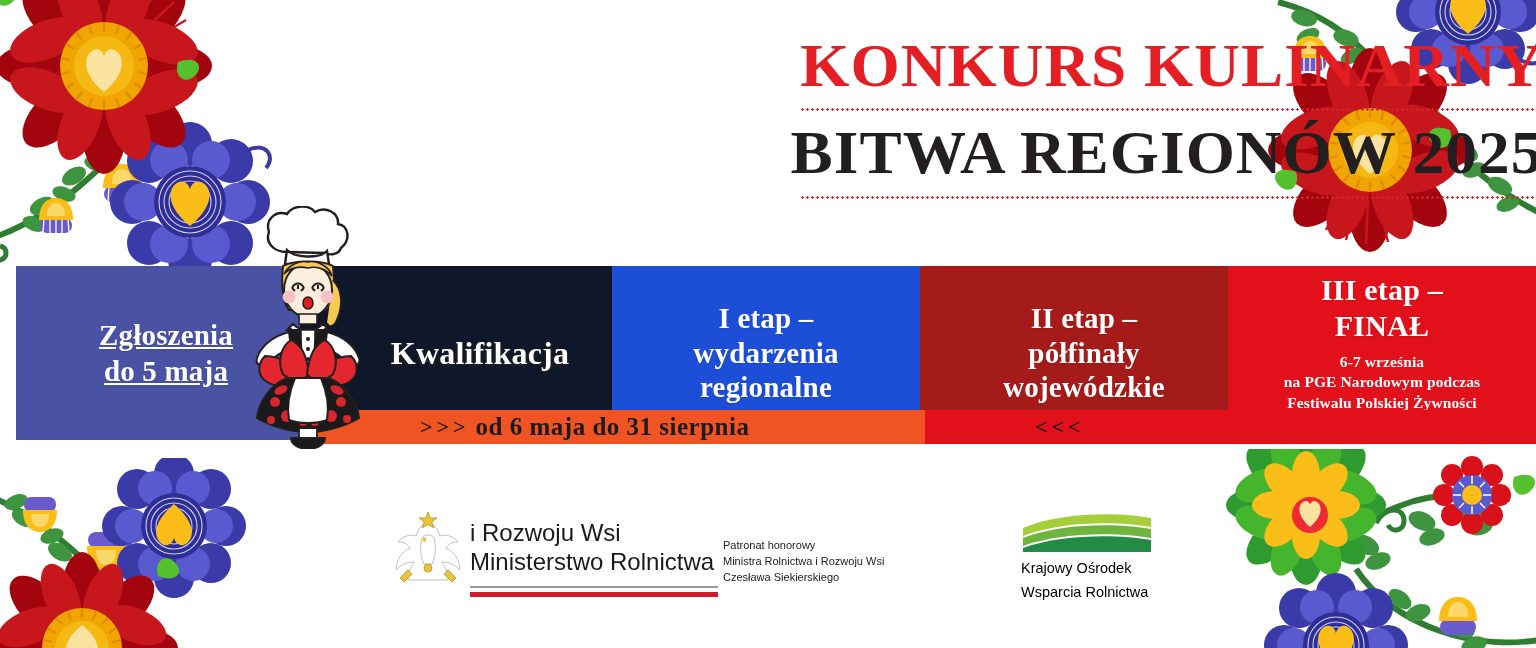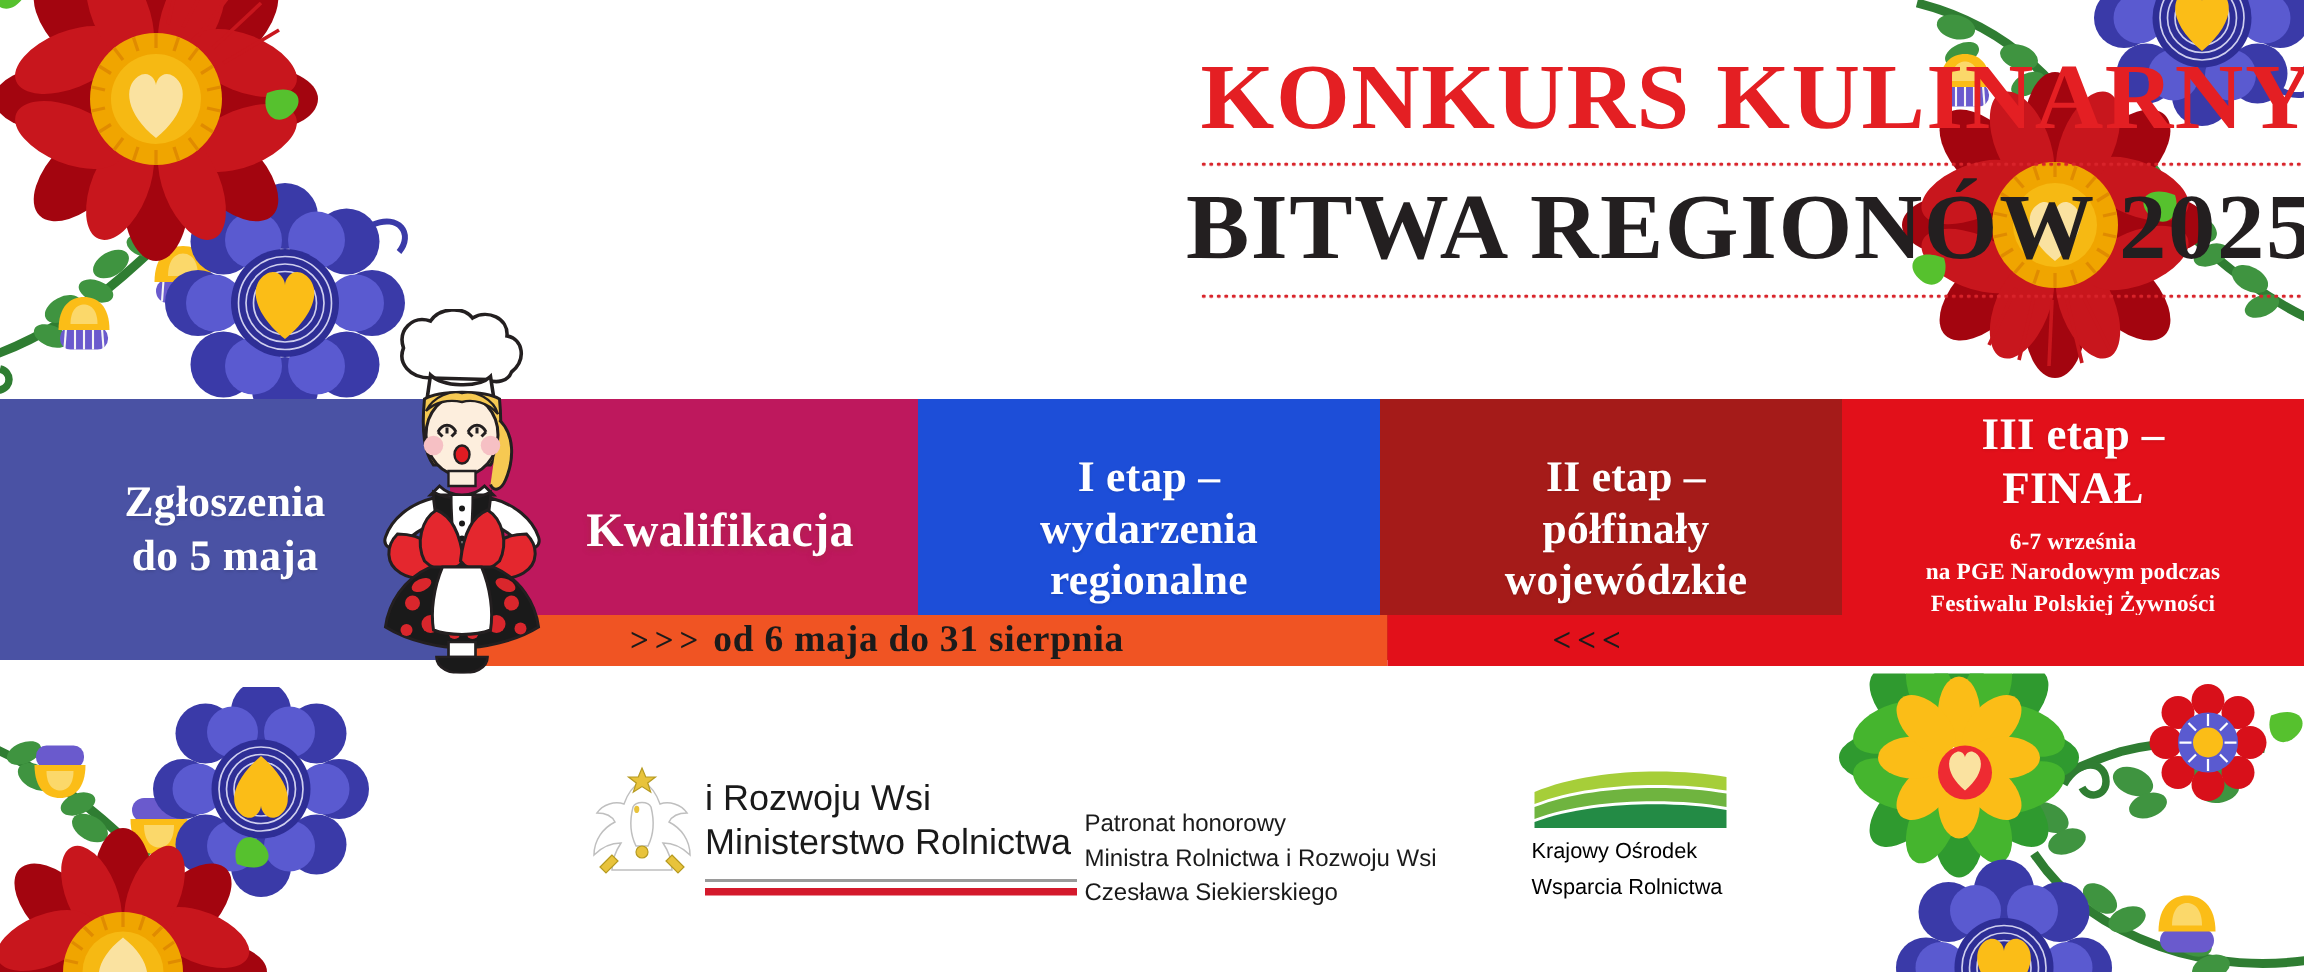--- a/index.html
+++ b/index.html
@@ -56,22 +56,22 @@
   .dotline.bottom { margin-top: 12px; margin-bottom: 0; }
 
   
   .stagebar { position: absolute; left: 0; top: 266px; width: 1536px; height: 174px; }
   .panel {
     position: absolute; top: 0; height: 174px;
     display: flex; flex-direction: column;
     align-items: center; justify-content: center;
     color: #ffffff; text-align: center;
   }
-  .p-blue  { left: 0;     width: 300px;  background:#4a52a4; }
-  .p-yellow{ left: 300px; width: 312px;  background:#be185d; }
+  .p-blue  { left: 16px;     width: 300px;  background:#4a52a4;text-decoration:underline; }
+  .p-yellow{ left: 300px; width: 312px;  background:#0f172a; }
   .p-gold  { left: 612px; width: 308px;  background:#1d4ed8; }
   .p-dred  { left: 920px; width: 308px;  background:#a51b19;padding-left:20px; }
   .p-red   { left: 1228px;width: 308px;  background:#e2101a; height: 174px; }
 
   .panel-label {
     font-family: "Liberation Serif", serif;
     font-weight: 700;
     font-size: 29px;
     line-height: 1.2;
     letter-spacing: 0.2px;
@@ -124,21 +124,21 @@
     font-size: 24px; color: #1a1a1a; line-height: 1.22;
     white-space: nowrap;
   }
   .min-rules { margin-top: 9px; width: 248px; }
   .rule-grey { height: 2px; background: #9a9a9a; }
   .rule-red { height: 5px; background: #d4192c; margin-top: 4px; }
 
   .patronat {
     position: absolute; left: 723px; top: 38px;
     font-family: "Liberation Sans", sans-serif;
-    font-size: 16px; color: #1a1a1a; line-height: 1.45;
+    font-size: 11px; color: #1a1a1a; line-height: 1.45;
     white-space: nowrap;
   }
 
   .kowr { position: absolute; left: 1021px; top: 14px; width: 132px; }
   .kowr-mark { width: 132px; height: 40px; display:block; }
   .kowr-text {
     font-family: "Liberation Sans", sans-serif;
     font-size: 14.5px; color: #000000; line-height: 1.32;
     margin-top: 5px; white-space: nowrap;
   }

